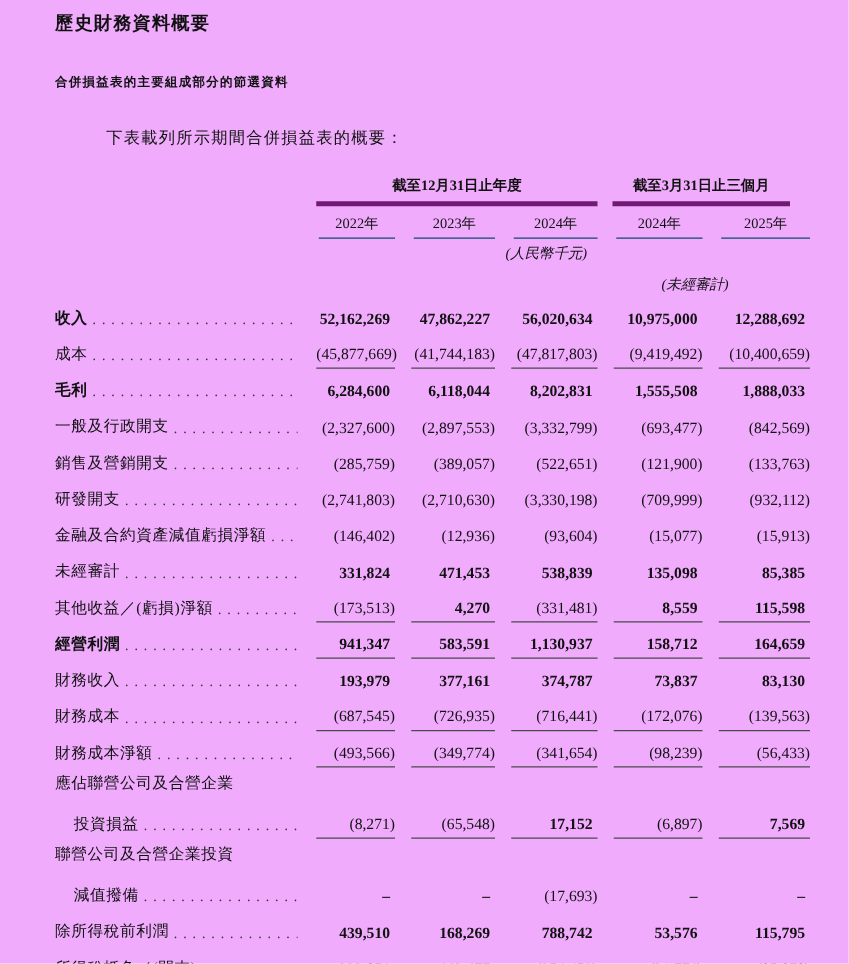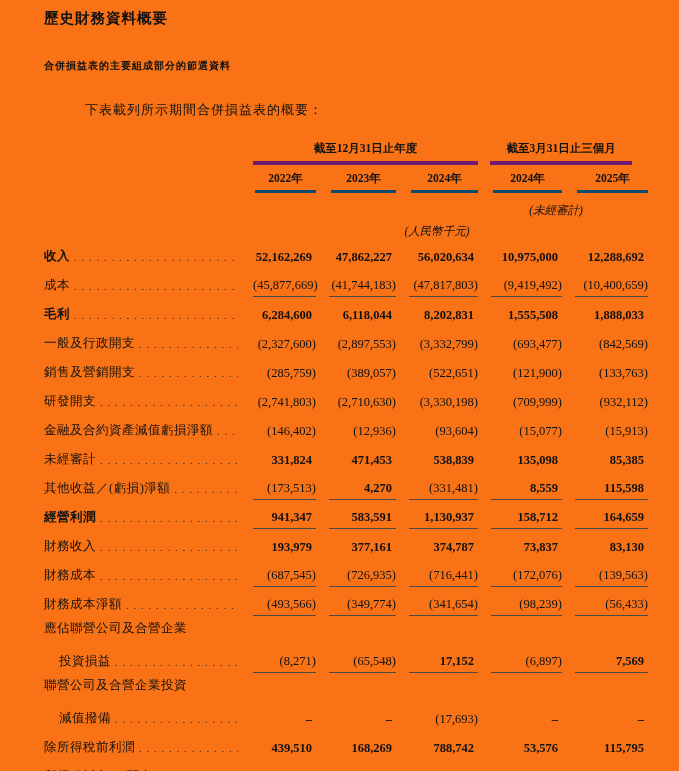--- a/index.html
+++ b/index.html
@@ -1,18 +1,18 @@
 <!DOCTYPE html>
 <html><head>
 <meta charset="utf-8">
 <style>
   html,body{margin:0;padding:0;background:#ffffff;}
   .page{
     width:679px;height:771px;box-sizing:border-box;overflow:hidden;
-    background:#f97316;color:#111;
+    background:#f0abfc;color:#111;
     font-family:"Liberation Serif","DejaVu Serif",serif;
     padding:9px 12px 0 44px;position:relative;
   }
   h1.title{font-size:14.5px;font-weight:bold;margin:0;letter-spacing:1px;}
   h2.subtitle{font-size:10px;font-weight:bold;margin:31px 0 0 0;letter-spacing:1px;}
   p.intro{font-size:13px;margin:28px 0 4px 0;padding-left:41px;letter-spacing:1px;}
 
   table.fin{
     border-collapse:collapse;table-layout:fixed;
     width:604px;margin-top:22px;font-size:12.5px;
@@ -24,22 +24,22 @@
   col.c-4{width:84px;}
   col.c-5{width:86px;}
   th,td{padding:0;font-weight:normal;vertical-align:bottom;}
 
   .grule{
     font-weight:bold;text-align:center;font-size:11.5px;
     border-bottom:4px solid #701a75;padding-bottom:5px;margin-left:13px;
   }
   .grule.g2{margin-left:12px;margin-right:16px;}
   .yrule{
-    font-weight:bold;text-align:center;font-size:11.5px;
-    border-bottom:3px solid #0c4a6e;margin-left:15px;
+    font-weight:normal;text-align:center;font-size:11.5px;
+    border-bottom:1px solid #0c4a6e;margin-left:15px;
     padding:6px 0 4px 0;
   }
   .note{font-style:italic;font-size:11.5px;text-align:center;padding-top:4px;}
   .note-unaudited{font-style:italic;font-size:11.5px;text-align:center;padding:10px 14px 2px 0;}
 
   tr.datarow td{height:26px;}
   td.lab{display:flex;align-items:flex-end;overflow:hidden;padding-bottom:3px;}
   td.lab .labtxt{white-space:nowrap;letter-spacing:0.5px;}
   td.lab.indent{padding-left:15px;}
   td.lab.b .labtxt{font-weight:bold;}
@@ -92,30 +92,30 @@
           </th>
           <th>
             <div class="yrule">2024年</div>
           </th>
           <th>
             <div class="yrule">2025年</div>
           </th>
         </tr>
       <tr>
         <th></th>
+        <th></th>
+        <th></th>
+        <th class="note">(人民幣千元)</th>
+        <th></th>
+        <th></th>
+      </tr>
+      <tr>
+        <th></th>
         <th colspan="3"></th>
         <th colspan="2" class="note-unaudited">(未經審計)</th>
-      </tr>
-      <tr>
-        <th></th>
-        <th></th>
-        <th></th>
-        <th class="note">(人民幣千元)</th>
-        <th></th>
-        <th></th>
       </tr>
     </thead>
     <tbody id="table-body">
         <tr class="datarow b">
           <td class="lab b">
             <span class="labtxt">收入</span>
             <span class="dots"></span>
           </td>
           <td>
             <div class="vwrap"><span class="num pos">52,162,269</span></div>

